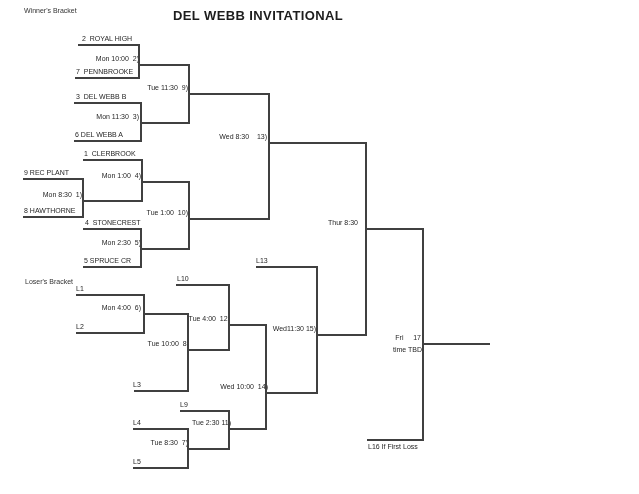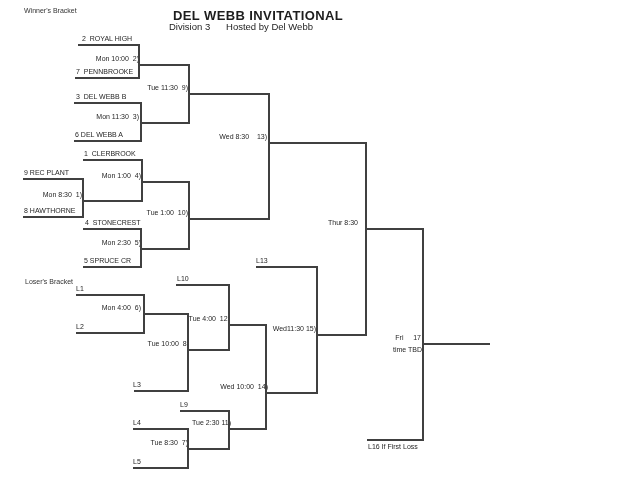--- a/index.html
+++ b/index.html
@@ -38,21 +38,20 @@
   .hl{position:absolute;height:2px;background:#404040;}
   .vl{position:absolute;width:2px;background:#404040;}
 </style>
 </head>
 <body>
 
 <div class="stage">
 
   <div class="lbl hdr" style="left:16px;top:6px">Winner's Bracket</div>
   <div class="title" style="left:165px;top:8px">DEL WEBB INVITATIONAL</div>
-  <div class="subtitle" style="left:161px;top:21px">Division 3      Hosted by Del Webb</div>
   <div class="lbl hdr" style="left:17px;top:277px">Loser's Bracket</div>
 
   <div class="lbl" style="left:74px;top:34px">2  ROYAL HIGH</div>
   <div class="lbl" style="left:68px;top:67px">7  PENNBROOKE</div>
   <div class="lbl" style="left:68px;top:92px">3  DEL WEBB B</div>
   <div class="lbl" style="left:67px;top:130px">6 DEL WEBB A</div>
   <div class="lbl" style="left:76px;top:149px">1  CLERBROOK</div>
   <div class="lbl" style="left:16px;top:168px">9 REC PLANT</div>
   <div class="lbl" style="left:16px;top:206px">8 HAWTHORNE</div>
   <div class="lbl" style="left:77px;top:218px">4  STONECREST</div>

